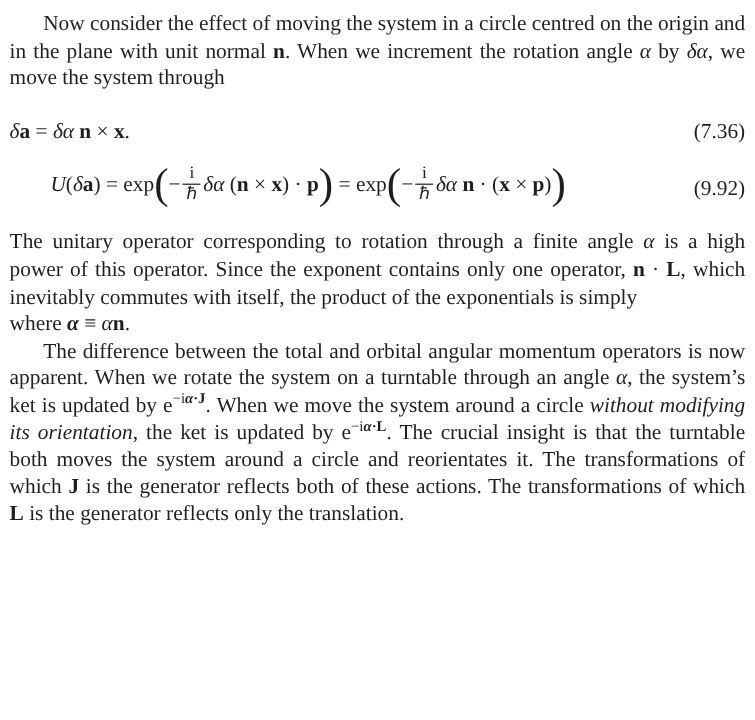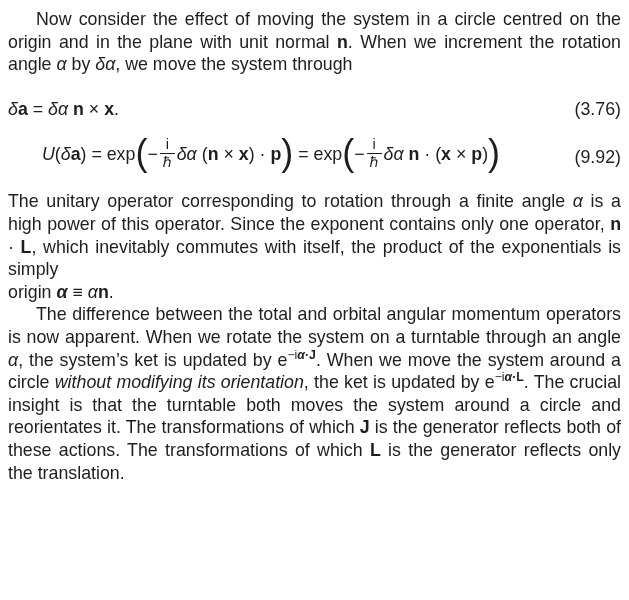--- a/index.html
+++ b/index.html
@@ -3,21 +3,21 @@
 <meta charset="utf-8">
 <style>
   html, body { margin: 0; padding: 0; background: #ffffff; }
   body { width: 629px; height: 600px; overflow: hidden; }
 
   .page {
     box-sizing: border-box;
     width: 629px;
     height: 600px;
     padding: 8px 8px 0 8px;
-    font-family: Liberation Sans, sans-serif;
+    font-family: Liberation Serif, serif;
     font-size: 17.8px;
     line-height: 22.6px;
     color: #1e1e1e;
     text-align: justify;
   }
 
   p.para { margin: 0; }
   p.indent { text-indent: 28px; }
 
   .eq-block { position: relative; text-align: left; }
@@ -75,29 +75,29 @@
 </style>
 </head>
 <body>
 
 <div class="page">
 
   <p class="para indent"><span class="s-rm">Now consider the effect of moving the system in a circle centred on the origin and in the plane with unit normal </span><span class="s-bf">n</span><span class="s-rm">. When we increment the rotation angle </span><span class="s-it">α</span><span class="s-rm"> by </span><span class="s-it">δα</span><span class="s-rm">, we move the system through</span></p>
 
   <div class="eq-block" id="eq736">
     <div class="eq-line center"><span class="s-it">δ</span><span class="s-bf">a</span><span class="s-rm"> = </span><span class="s-it">δα</span><span class="s-rm"> </span><span class="s-bf">n</span><span class="s-rm"> × </span><span class="s-bf">x</span><span class="s-rm">.</span></div>
-    <span class="eq-number">(3.76)</span>
+    <span class="eq-number">(7.36)</span>
   </div>
 
 
   <div class="eq-block" id="eq737">
     <div class="eq-line line1"><span class="s-it">U</span><span class="s-rm">(</span><span class="s-it">δ</span><span class="s-bf">a</span><span class="s-rm">) = exp</span><span class="s-big">(</span><span class="s-rm">−</span><span class="frac"><span class="num">i</span><span class="den">ℏ</span></span><span class="s-it">δα</span><span class="s-rm"> (</span><span class="s-bf">n</span><span class="s-rm"> × </span><span class="s-bf">x</span><span class="s-rm">) · </span><span class="s-bf">p</span><span class="s-big">)</span><span class="s-rm"> = exp</span><span class="s-big">(</span><span class="s-rm">−</span><span class="frac"><span class="num">i</span><span class="den">ℏ</span></span><span class="s-it">δα</span><span class="s-rm"> </span><span class="s-bf">n</span><span class="s-rm"> · (</span><span class="s-bf">x</span><span class="s-rm"> × </span><span class="s-bf">p</span><span class="s-rm">)</span><span class="s-big">)</span></div>
     <span class="eq-number">(9.92)</span>
   </div>
 
   <p class="para"><span class="s-rm">The unitary operator corresponding to rotation through a finite angle </span><span class="s-it">α</span><span class="s-rm"> is a high power of this operator. Since the exponent contains only one operator, </span><span class="s-bf">n</span><span class="s-rm"> · </span><span class="s-bf">L</span><span class="s-rm">, which inevitably commutes with itself, the product of the exponentials is simply</span></p>
 
 
-  <p class="para"><span class="s-rm">origin </span><span class="s-bfit">α</span><span class="s-rm"> ≡ </span><span class="s-it">α</span><span class="s-bf">n</span><span class="s-rm">.</span></p>
+  <p class="para"><span class="s-rm">where </span><span class="s-bfit">α</span><span class="s-rm"> ≡ </span><span class="s-it">α</span><span class="s-bf">n</span><span class="s-rm">.</span></p>
 
   <p class="para indent"><span class="s-rm">The difference between the total and orbital angular momentum operators is now apparent. When we rotate the system on a turntable through an angle </span><span class="s-it">α</span><span class="s-rm">, the system’s ket is updated by e</span><span class="s-sup">−i</span><span class="s-sup-bfit">α</span><span class="s-sup-bf">·J</span><span class="s-rm">. When we move the system around a circle </span><span class="s-it">without modifying its orientation</span><span class="s-rm">, the ket is updated by e</span><span class="s-sup">−i</span><span class="s-sup-bfit">α</span><span class="s-sup-bf">·L</span><span class="s-rm">. The crucial insight is that the turntable both moves the system around a circle and reorientates it. The transformations of which </span><span class="s-bf">J</span><span class="s-rm"> is the generator reflects both of these actions. The transformations of which </span><span class="s-bf">L</span><span class="s-rm"> is the generator reflects only the translation.</span></p>
 
 </div>
 
 </body></html>

